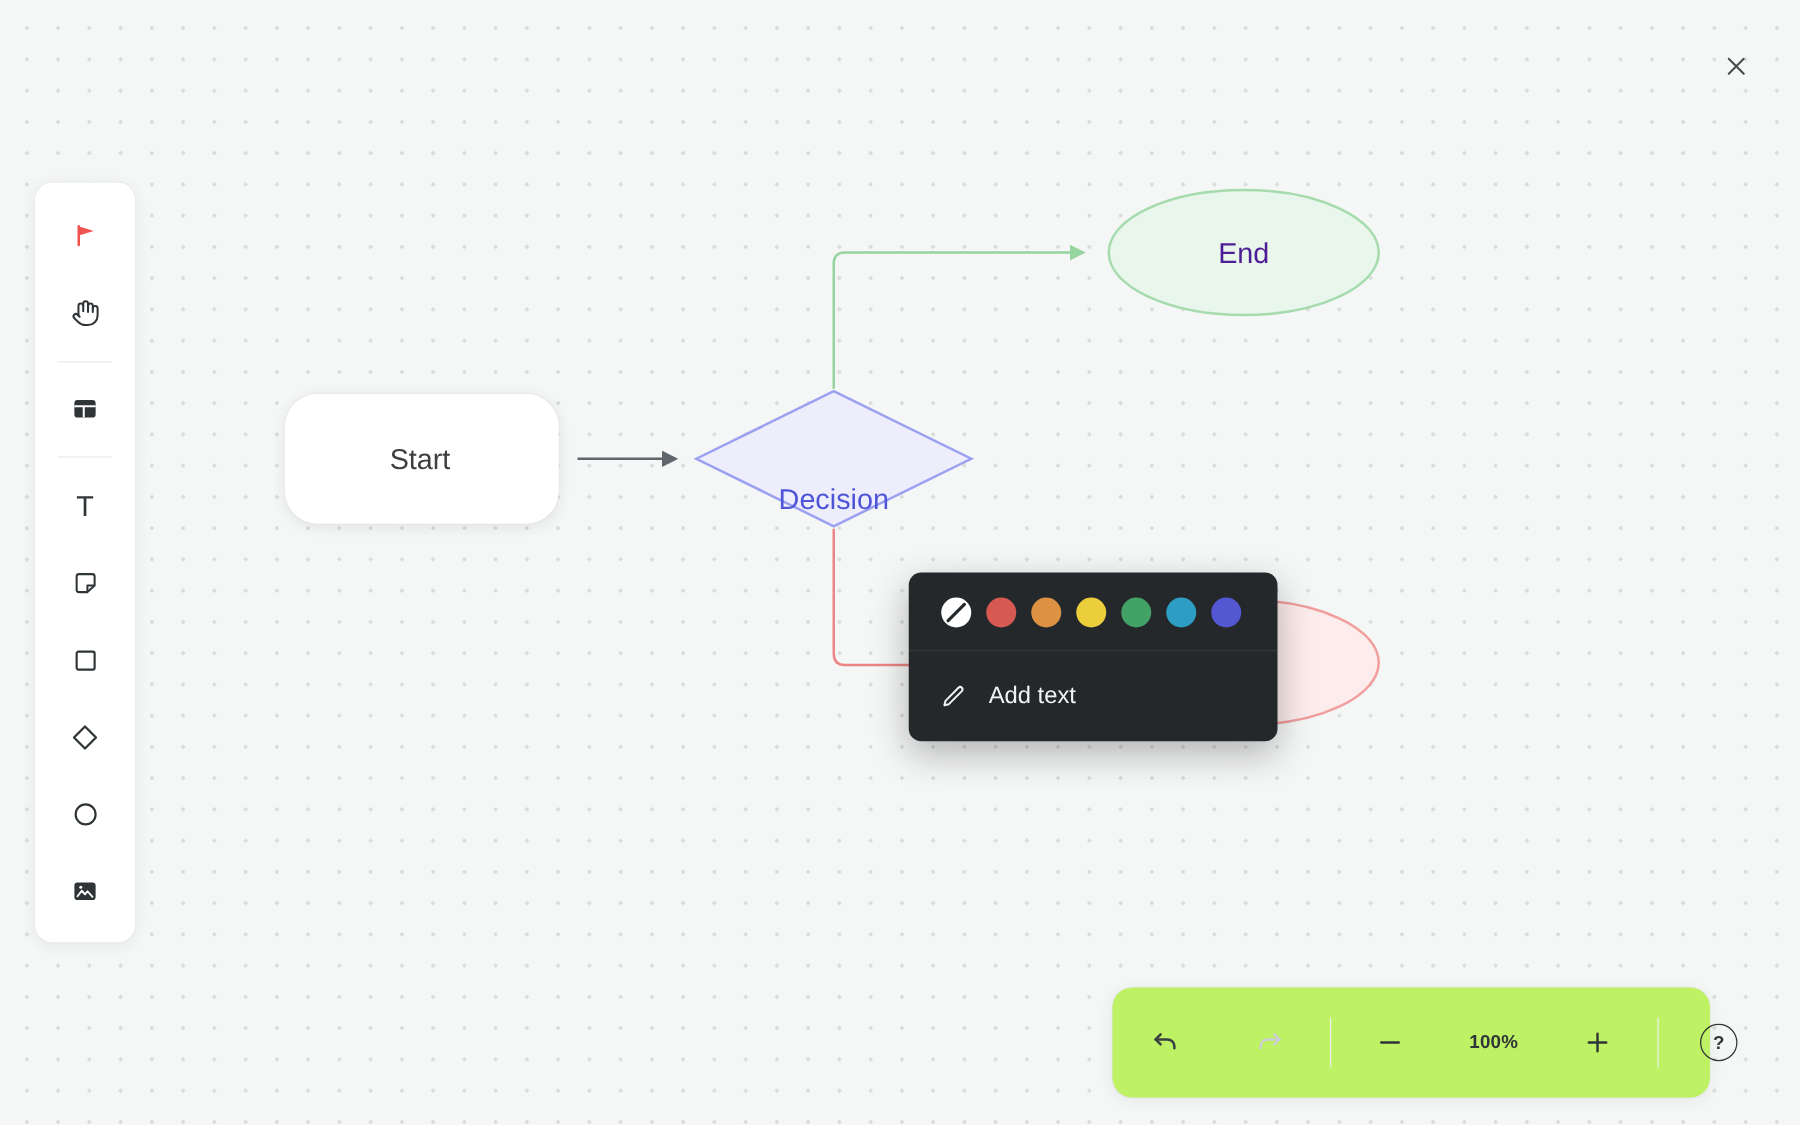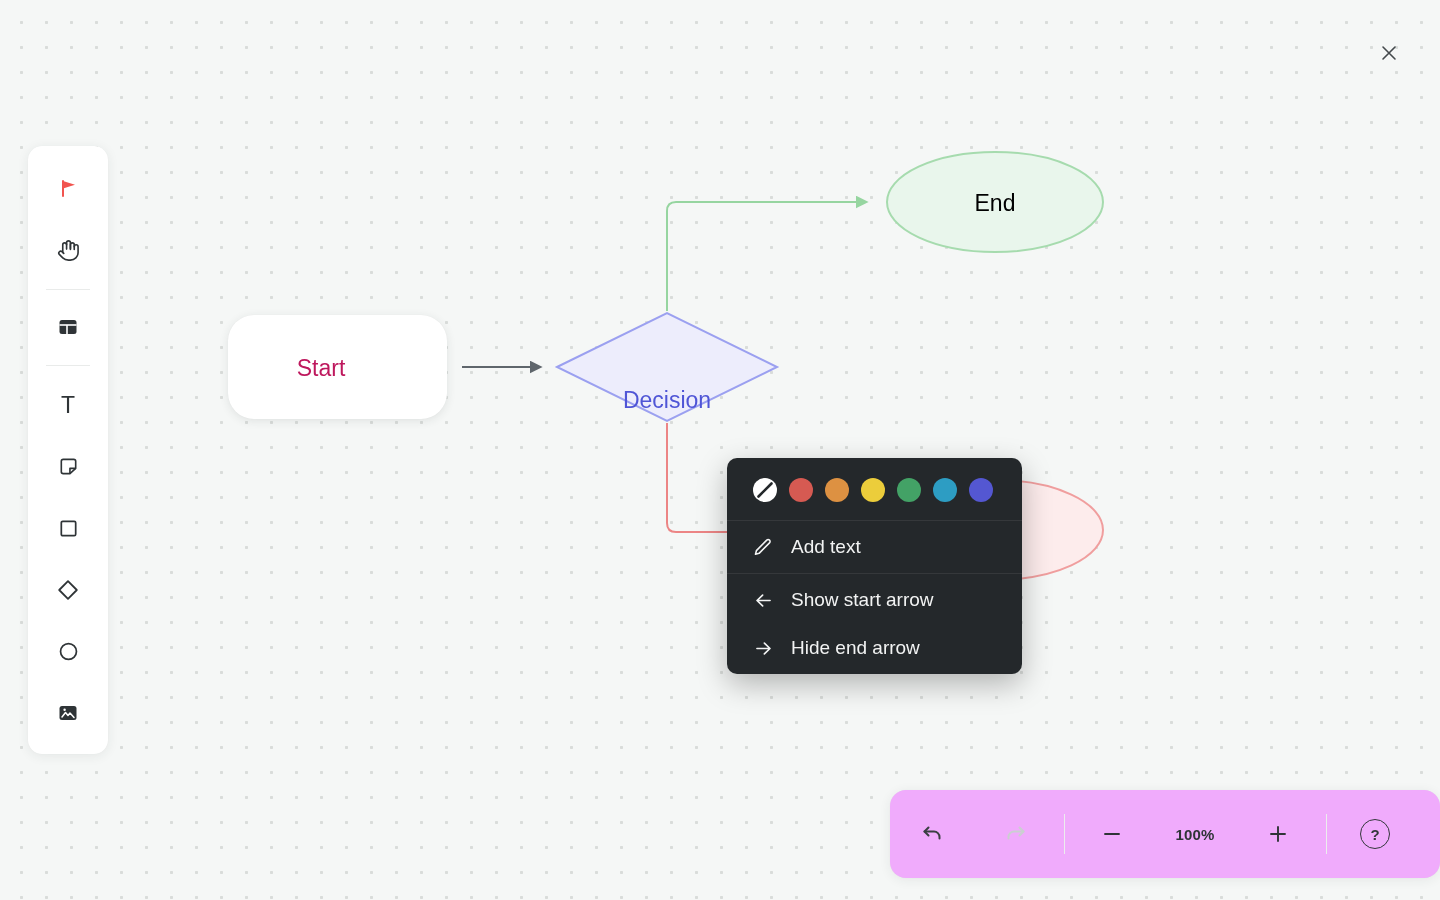--- a/index.html
+++ b/index.html
@@ -42,47 +42,47 @@
   .node-start {
     position:absolute; left:228px; top:315px; width:219px; height:104px;
     background:#ffffff; border-radius:26px;
     box-shadow:0 2px 10px rgba(40,50,45,0.10), 0 0 1px rgba(0,0,0,0.05);
     z-index:2;
   }
   .node-label {
     position:absolute; transform:translate(-50%,-50%);
     font-size:23px; z-index:3; white-space:nowrap;
   }
-  .label-start    { left:321px; top:368px; color:#be185d; }
+  .label-start    { left:336px; top:368px; color:#404040; }
   .label-decision { left:667px; top:368px; color:#4f55d6;margin-top:32px; }
-  .label-end      { left:995px; top:203px; color:#000000; }
+  .label-end      { left:995px; top:203px; color:#4c1d95; }
 
   
   .context-menu {
     position:absolute; left:727px; top:458px; width:295px;
     background:#24282b; border-radius:10px;
     box-shadow:0 10px 30px rgba(0,0,0,0.28);
     z-index:8; color:#f2f3f3; overflow:hidden;
   }
   .swatch-row {
     display:flex; align-items:center; gap:12px;
     padding:20px 0 18px 26px;
   }
   .swatch { width:24px; height:24px; border-radius:50%; cursor:pointer; flex:0 0 auto; }
-  .menu-section { border-top:1px solid rgba(255,255,255,0.08); padding:2px 0; }
+  .menu-section { border-top:1px solid rgba(255,255,255,0.08); padding:12px 0; }
   .menu-item {
     display:flex; align-items:center; gap:16px;
     height:48px; padding:0 0 0 24px; cursor:pointer; font-size:19px;
   }
   .menu-item .mi-icon { width:24px; height:24px; display:flex; align-items:center; justify-content:center; }
 
   
   .bottom-toolbar {
-    position:absolute; left:890px; top:790px; width:550px; height:88px;
-    background:#f0abfc; border-radius:16px;
+    position:absolute; left:890px; top:790px; width:478px; height:88px;
+    background:#bef264; border-radius:16px;
     box-shadow:0 2px 12px rgba(40,50,45,0.08), 0 0 1px rgba(0,0,0,0.06);
     z-index:6;
   }
   .bt-btn {
     position:absolute; top:50%; transform:translate(-50%,-50%);
     width:44px; height:44px; border-radius:9px;
     display:flex; align-items:center; justify-content:center; cursor:pointer;
   }
   .bt-divider { position:absolute; top:24px; width:1px; height:40px; background:#eceeed; }
   .zoom-text {
@@ -216,38 +216,20 @@
     <div class="menu-item">
       <span class="mi-icon">
         <svg width="20" height="20" viewBox="0 0 24 24" fill="none" stroke="#f2f3f3" stroke-width="1.9" stroke-linecap="round" stroke-linejoin="round">
           <path d="M16.5 3.8 a2.3 2.3 0 0 1 3.3 3.3 L7.3 19.6 L3 20.7 L4.1 16.4 Z"></path>
         </svg>
       </span>
       <span>Add text</span>
     </div>
   </div>
 
-  <div class="menu-section">
-    <div class="menu-item">
-      <span class="mi-icon">
-        <svg width="21" height="21" viewBox="0 0 24 24" fill="none" stroke="#f2f3f3" stroke-width="1.9" stroke-linecap="round" stroke-linejoin="round">
-          <path d="M19.5 12 H5 M11 5.8 L4.6 12 L11 18.2"></path>
-        </svg>
-      </span>
-      <span>Show start arrow</span>
-    </div>
-    <div class="menu-item">
-      <span class="mi-icon">
-        <svg width="21" height="21" viewBox="0 0 24 24" fill="none" stroke="#f2f3f3" stroke-width="1.9" stroke-linecap="round" stroke-linejoin="round">
-          <path d="M4.5 12 H19 M13 5.8 L19.4 12 L13 18.2"></path>
-        </svg>
-      </span>
-      <span>Hide end arrow</span>
-    </div>
-  </div>
 
 </div>
 
 <div class="bottom-toolbar">
 
   <div class="bt-btn" style="left:42px">
     <svg width="24" height="24" viewBox="0 0 24 24" fill="none" stroke="#3a3f42" stroke-width="2" stroke-linecap="round" stroke-linejoin="round">
       <path d="M8.5 5.5 L4.5 9.5 L8.5 13.5"></path>
       <path d="M4.5 9.5 H14 a5.5 5.5 0 0 1 5.5 5.5 v1.5"></path>
     </svg>

